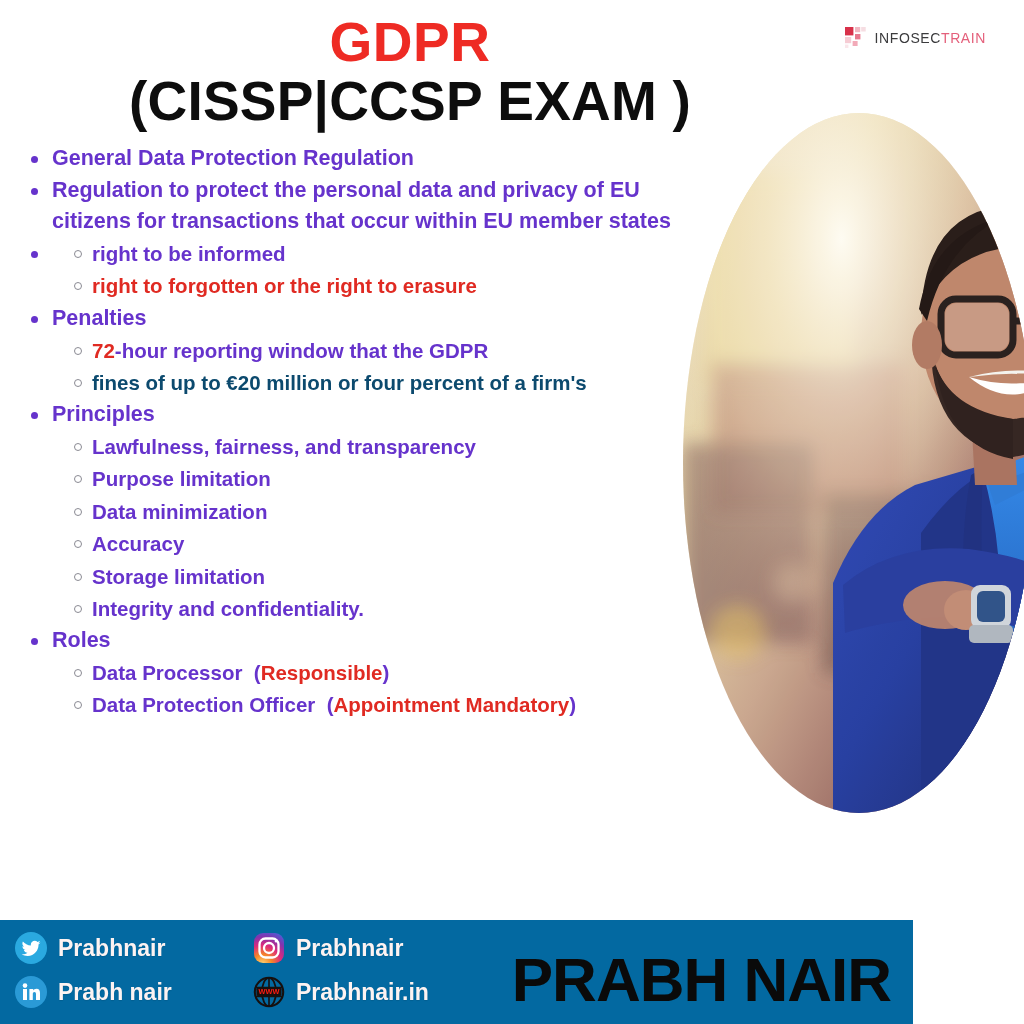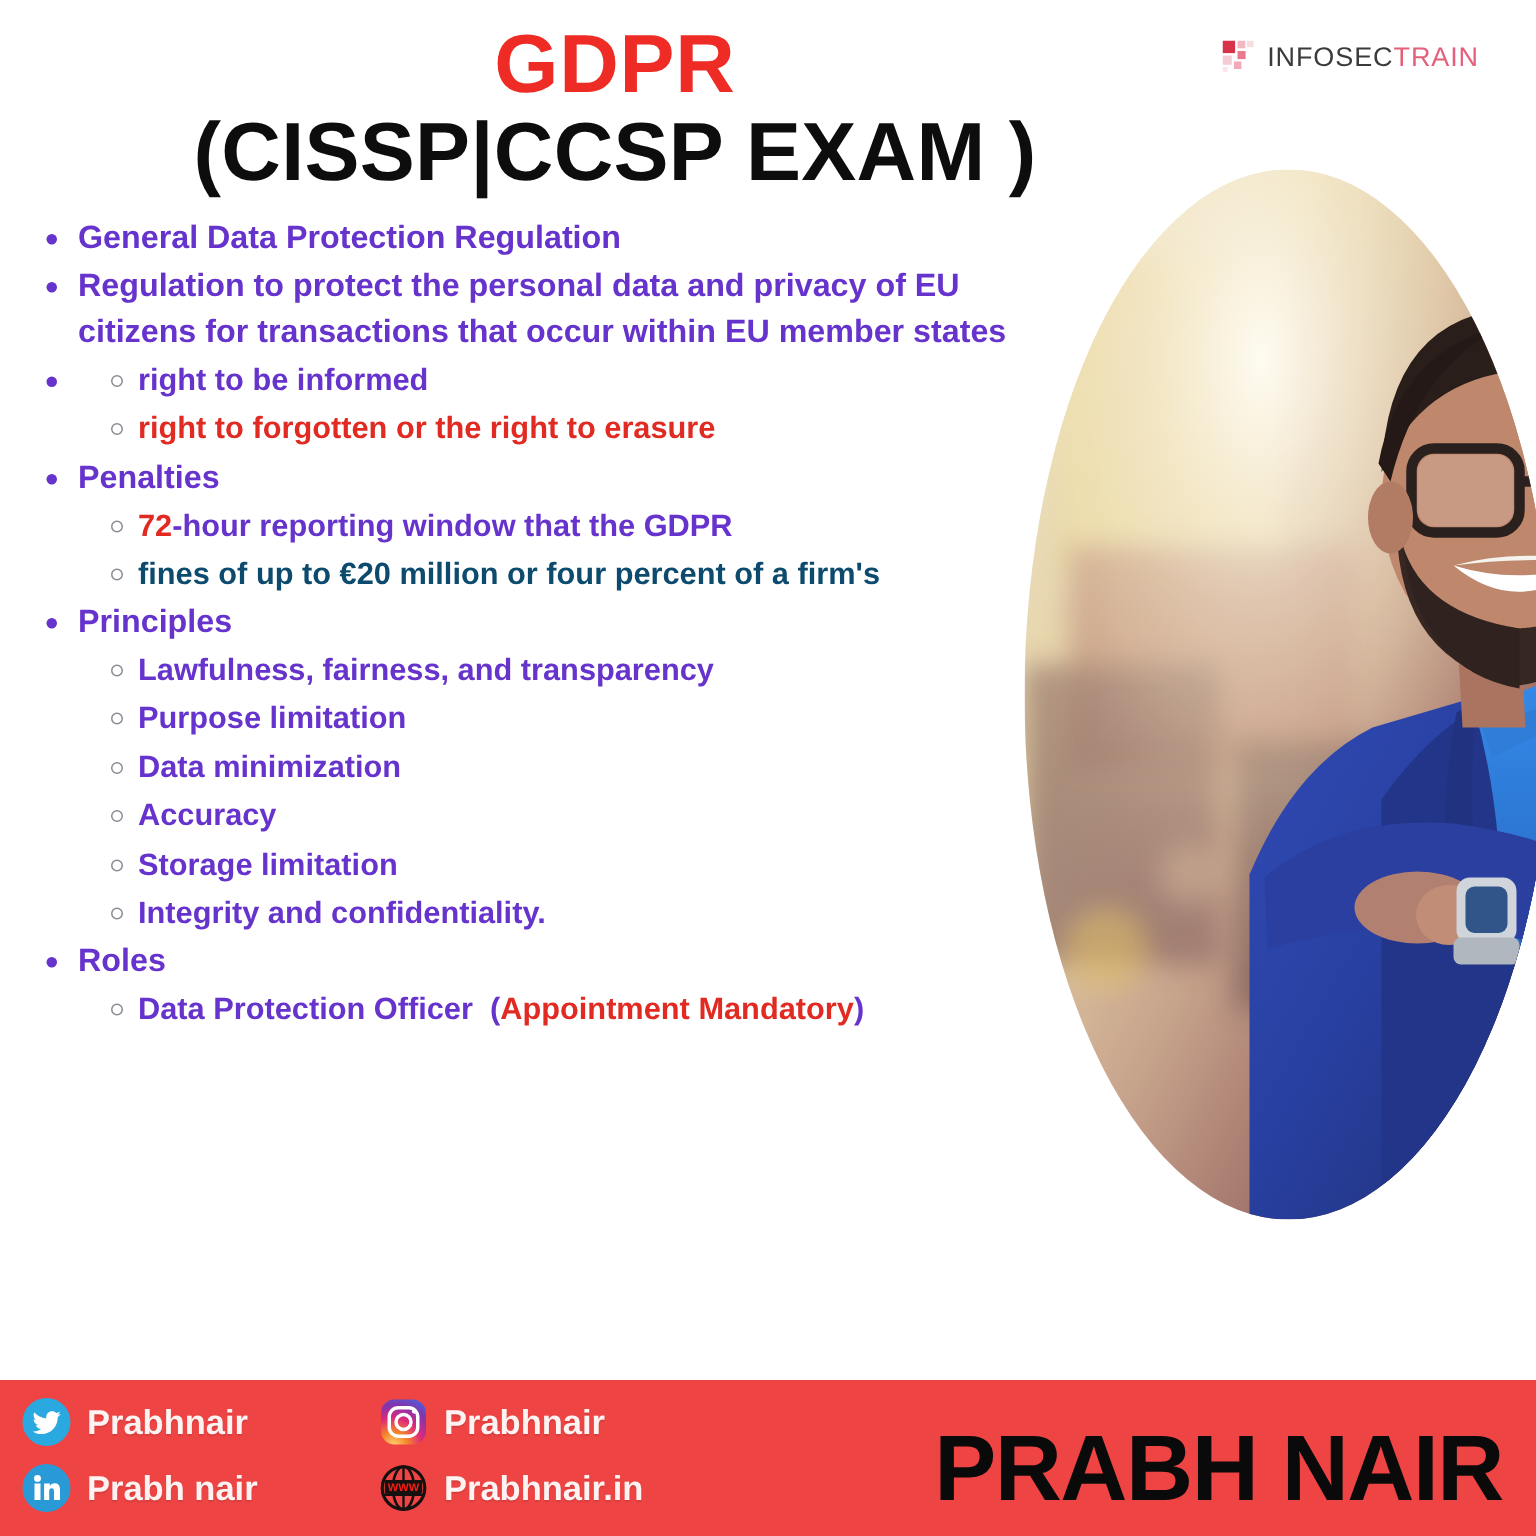--- a/index.html
+++ b/index.html
@@ -14,21 +14,21 @@
 
   
   .logo{
     position:absolute;top:27px;right:38px;
     display:flex;align-items:center;gap:9px;
   }
   .logo-mark{
     width:21px;height:21px;position:relative;display:block;
   }
   .logo-word{
-    font-size:18px;font-weight:400;letter-spacing:.6px;
+    font-size:14px;font-weight:400;letter-spacing:.6px;
     font-family:"Liberation Sans", sans-serif;
     white-space:nowrap;line-height:1;
   }
   .logo-word .a{color:#3b3b3d;}
   .logo-word .b{color:#e4607b;}
 
   
   .title-wrap{
     position:absolute;left:0;top:14px;width:820px;text-align:center;
     line-height:1.04;
@@ -75,22 +75,22 @@
     font-family:"Liberation Sans", sans-serif;
   }
   li.l2::before{
     content:"";position:absolute;left:22px;top:12px;
     width:8px;height:8px;border-radius:50%;
     background:transparent;border:1.4px solid #8a8a93;box-sizing:border-box;
   }
 
   
   .footer{
-    position:absolute;left:0;bottom:0;width:1024px;height:104px;
-    background:#ef4444;
+    position:absolute;left:0;bottom:0;width:913px;height:104px;
+    background:#0369a1;
   }
   .social-col{position:absolute;}
   .social-row{
     display:flex;align-items:center;gap:10px;height:44px;
   }
   .social-label{
     color:#fdf3f2;font-size:23px;font-weight:bold;
     font-family:"Liberation Sans", sans-serif;white-space:nowrap;
     text-shadow:0 1px 1px rgba(0,0,0,.10);
   }
@@ -242,20 +242,21 @@
             <li class="l2"><span style="color: rgb(102, 51, 204);">Purpose limitation</span></li>
             <li class="l2"><span style="color: rgb(102, 51, 204);">Data minimization</span></li>
             <li class="l2"><span style="color: rgb(102, 51, 204);">Accuracy</span></li>
             <li class="l2"><span style="color: rgb(102, 51, 204);">Storage limitation</span></li>
             <li class="l2"><span style="color: rgb(102, 51, 204);">Integrity and confidentiality.</span></li>
           </ul>
         </li>
         <li class="l1">
           <span class="l1txt"><span style="color: rgb(102, 51, 204);">Roles</span></span>
           <ul class="lvl2">
+            <li class="l2"><span><span style="color: rgb(102, 51, 204);">Data Processor &nbsp;(</span><span style="color: rgb(224, 42, 34);">Responsible</span><span style="color: rgb(102, 51, 204);">)</span></span></li>
             <li class="l2"><span><span style="color: rgb(102, 51, 204);">Data Protection Officer &nbsp;(</span><span style="color: rgb(224, 42, 34);">Appointment Mandatory</span><span style="color: rgb(102, 51, 204);">)</span></span></li>
           </ul>
         </li>
       </ul>
   </div>
 
   <div class="footer">
 
     <div class="social-col" style="left:14px;top:6px;">
       <div class="social-row">

